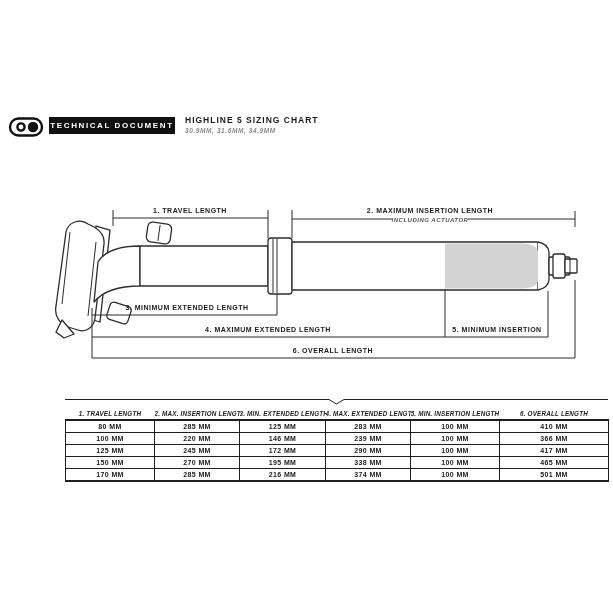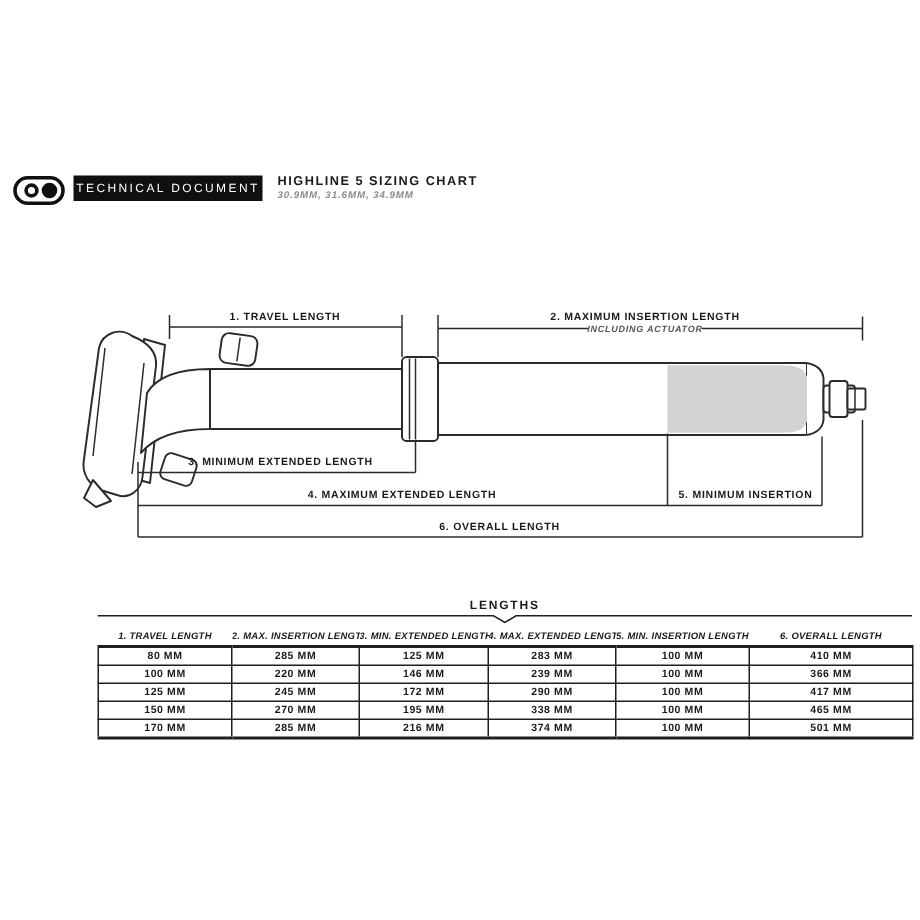--- a/index.html
+++ b/index.html
@@ -5,21 +5,21 @@
   html,body{margin:0;padding:0;}
   body{width:613px;height:613px;background:#ffffff;font-family:"Liberation Sans",sans-serif;color:#1a1a1a;position:relative;overflow:hidden;}
 
   .page{position:absolute;inset:0;}
 
   
   .topbar{position:absolute;left:8px;top:113px;width:597px;height:28px;display:flex;align-items:flex-start;}
   .logo{flex:0 0 auto;margin-top:2px;}
   .badge{margin-left:5px;margin-top:4px;background:#101010;color:#ffffff;width:126px;height:17px;
          display:flex;align-items:center;justify-content:center;
-         font-size:8px;font-weight:normal;letter-spacing:1.6px;white-space:nowrap;}
+         font-size:8px;font-weight:bold;letter-spacing:1.6px;white-space:nowrap;}
   .titleblock{margin-left:10px;margin-top:2px;}
   .title{font-size:8.5px;font-weight:bold;letter-spacing:1px;white-space:nowrap;}
   .subtitle{font-size:6.5px;font-weight:bold;font-style:italic;color:#8b8b8b;letter-spacing:0.6px;margin-top:2px;white-space:nowrap;}
 
   
   .diagram{position:absolute;left:0;top:188px;}
   .dimline{stroke:#2b2b2b;stroke-width:1;fill:none;}
   .part{stroke:#2b2b2b;stroke-width:1.3;fill:#ffffff;stroke-linejoin:round;}
   .partline{stroke:#2b2b2b;stroke-width:1;fill:none;}
   .dimlabel{font-family:"Liberation Sans",sans-serif;font-size:7px;font-weight:bold;fill:#1a1a1a;letter-spacing:0.5px;}
@@ -133,21 +133,20 @@
 
     <g>
       <text class="dimlabel" x="333" y="165" text-anchor="middle">6. OVERALL LENGTH</text>
       <line class="dimline" x1="92" y1="170" x2="575" y2="170"></line>
       <line class="dimline" x1="92" y1="120" x2="92" y2="170"></line>
       <line class="dimline" x1="575" y1="92" x2="575" y2="170"></line>
     </g>
   </svg>
 
   <section class="lengths">
-    <div class="lengths-title">LENGTHS</div>
     <svg class="brace" width="543" height="6" viewBox="0 0 543 6">
       <polyline points="0,0.5 264,0.5 271.5,5 279,0.5 543,0.5" fill="none" stroke="#1f1f1f" stroke-width="1"></polyline>
     </svg>
     <table>
       <colgroup>
         <col style="width:89px">
           <col style="width:85px">
           <col style="width:86px">
         <col style="width:85px">
           <col style="width:89px">

